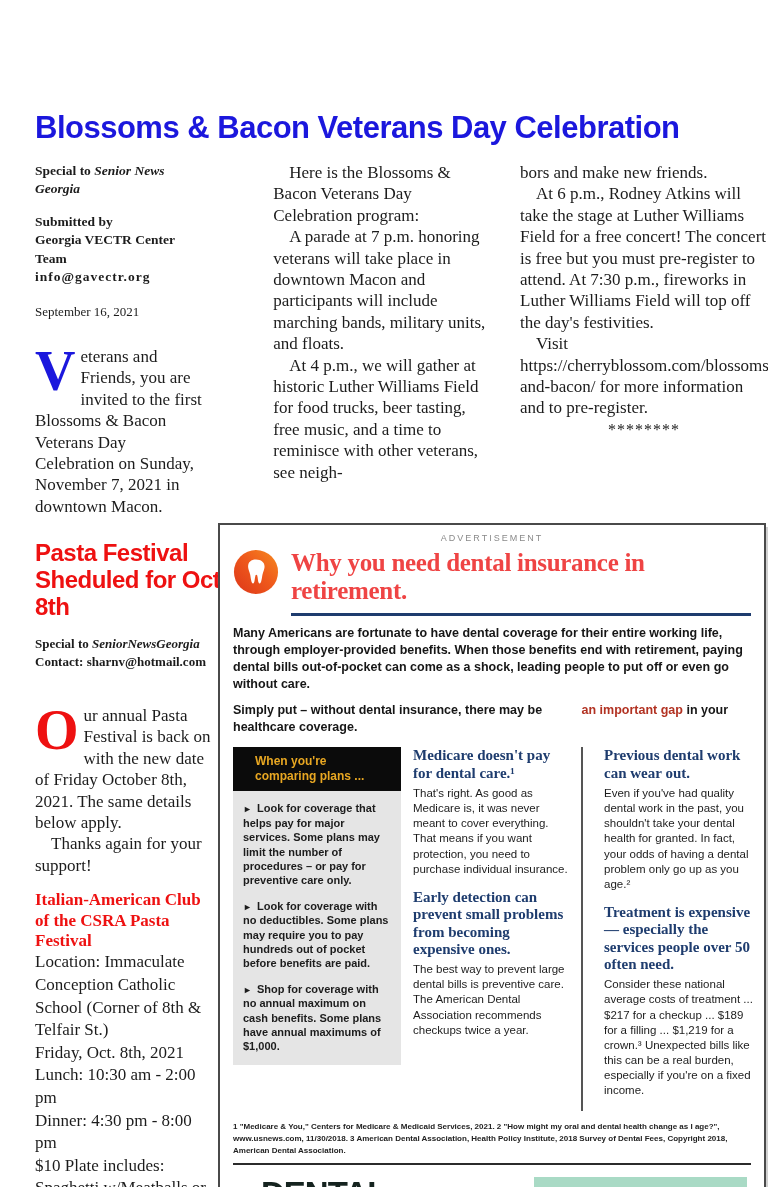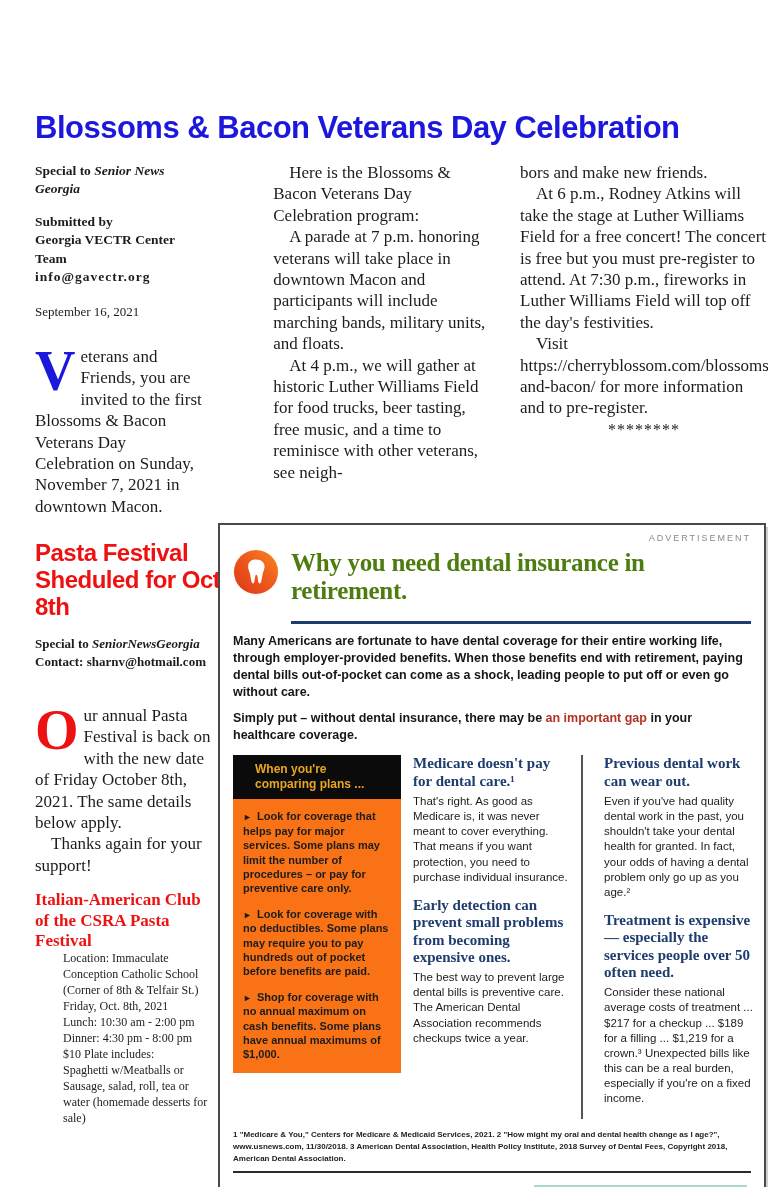--- a/index.html
+++ b/index.html
@@ -29,38 +29,38 @@
 
   
   .bottom { display:flex; margin:6px 0 0 35px; }
   .left-col { width:180px; margin-right:3px; }
   .pasta-title { margin-top:16px; width:192px; font-family:"Liberation Sans", sans-serif;
     font-weight:bold; font-size:24px; line-height:1.13; letter-spacing:-0.5px; color:#ee1111; }
   .pasta-byline { margin-top:14px; font-size:13px; font-weight:bold; line-height:1.4; }
   .pasta-byline .pub { font-style:italic; }
   .pasta-lead { margin-top:34px; }
   .pasta-sub { margin-top:14px; font-size:17px; font-weight:bold; color:#ee1111; line-height:1.2; }
-  .pasta-details div { font-size:12px; line-height:1.33;margin-left:28px; }
+  .pasta-details div { font-size:17px; line-height:1.33; }
 
   
   .ad { width:548px; border:2px solid #4a4a4a; box-shadow:4px 4px 0 rgba(120,120,120,.35);
     font-family:"Liberation Sans", sans-serif; padding:6px 0 0 0; background:#fff; }
   .ad-inner { padding:0 13px; }
-  .ad-label { text-align:right; font-size:9px; letter-spacing:2px; color:#8a8a8a; margin:2px 0 6px; }
+  .ad-label { text-align:center; font-size:9px; letter-spacing:2px; color:#8a8a8a; margin:2px 0 6px; }
   .ad-brand { display:flex; align-items:flex-start; }
   .tooth-badge { flex:0 0 46px; margin-right:12px; }
   .ad-headline { font-family:"Liberation Serif", serif; font-weight:bold; font-size:25px;
-    letter-spacing:-0.3px; color:#4d7c0f; border-bottom:3px solid #1e3c6e; padding-bottom:16px; flex:1; }
+    letter-spacing:-0.3px; color:#ef4444; border-bottom:3px solid #1e3c6e; padding-bottom:8px; flex:1; }
   .ad-intro p { font-size:12.5px; font-weight:bold; color:#161616; line-height:1.35; margin-top:9px; }
-  .gap-red { color:#b23222; }
+  .gap-red { color:#b23222;margin-left:36px; }
 
   .ad-3col { display:flex; margin-top:12px; }
   .plan-box { width:168px; flex:0 0 168px; margin-right:12px; }
   .plan-head { background:#0b0b0b; color:#e8a722; font-weight:bold; font-size:12px; line-height:1.25; padding:7px 22px; }
-  .plan-body { background:#f97316; padding:10px 10px 12px; }
+  .plan-body { background:#e5e5e5; padding:10px 10px 12px; }
   .plan-body .bullet { font-size:11px; font-weight:bold; line-height:1.3; margin-bottom:11px; }
   .plan-body .bullet:last-child { margin-bottom:0; }
   .arrow { font-size:9px; margin-right:2px; }
   .ad-col { width:158px; flex:0 0 158px; }
   .ad-col.mid { margin-right:10px; }
   .ad-col.right { border-left:2px solid #555; padding-left:21px; width:172px; flex:0 0 172px; }
   .ad-col h3 { font-family:"Liberation Serif", serif; font-size:15px; color:#1e3c6e; line-height:1.15; margin-bottom:4px; }
   .ad-col p { font-size:11.5px; font-weight:normal; line-height:1.32; margin-bottom:12px; }
 
   .ad-footnote { font-size:8px; font-weight:bold; color:#222; line-height:1.5; margin:10px 0 6px; }

